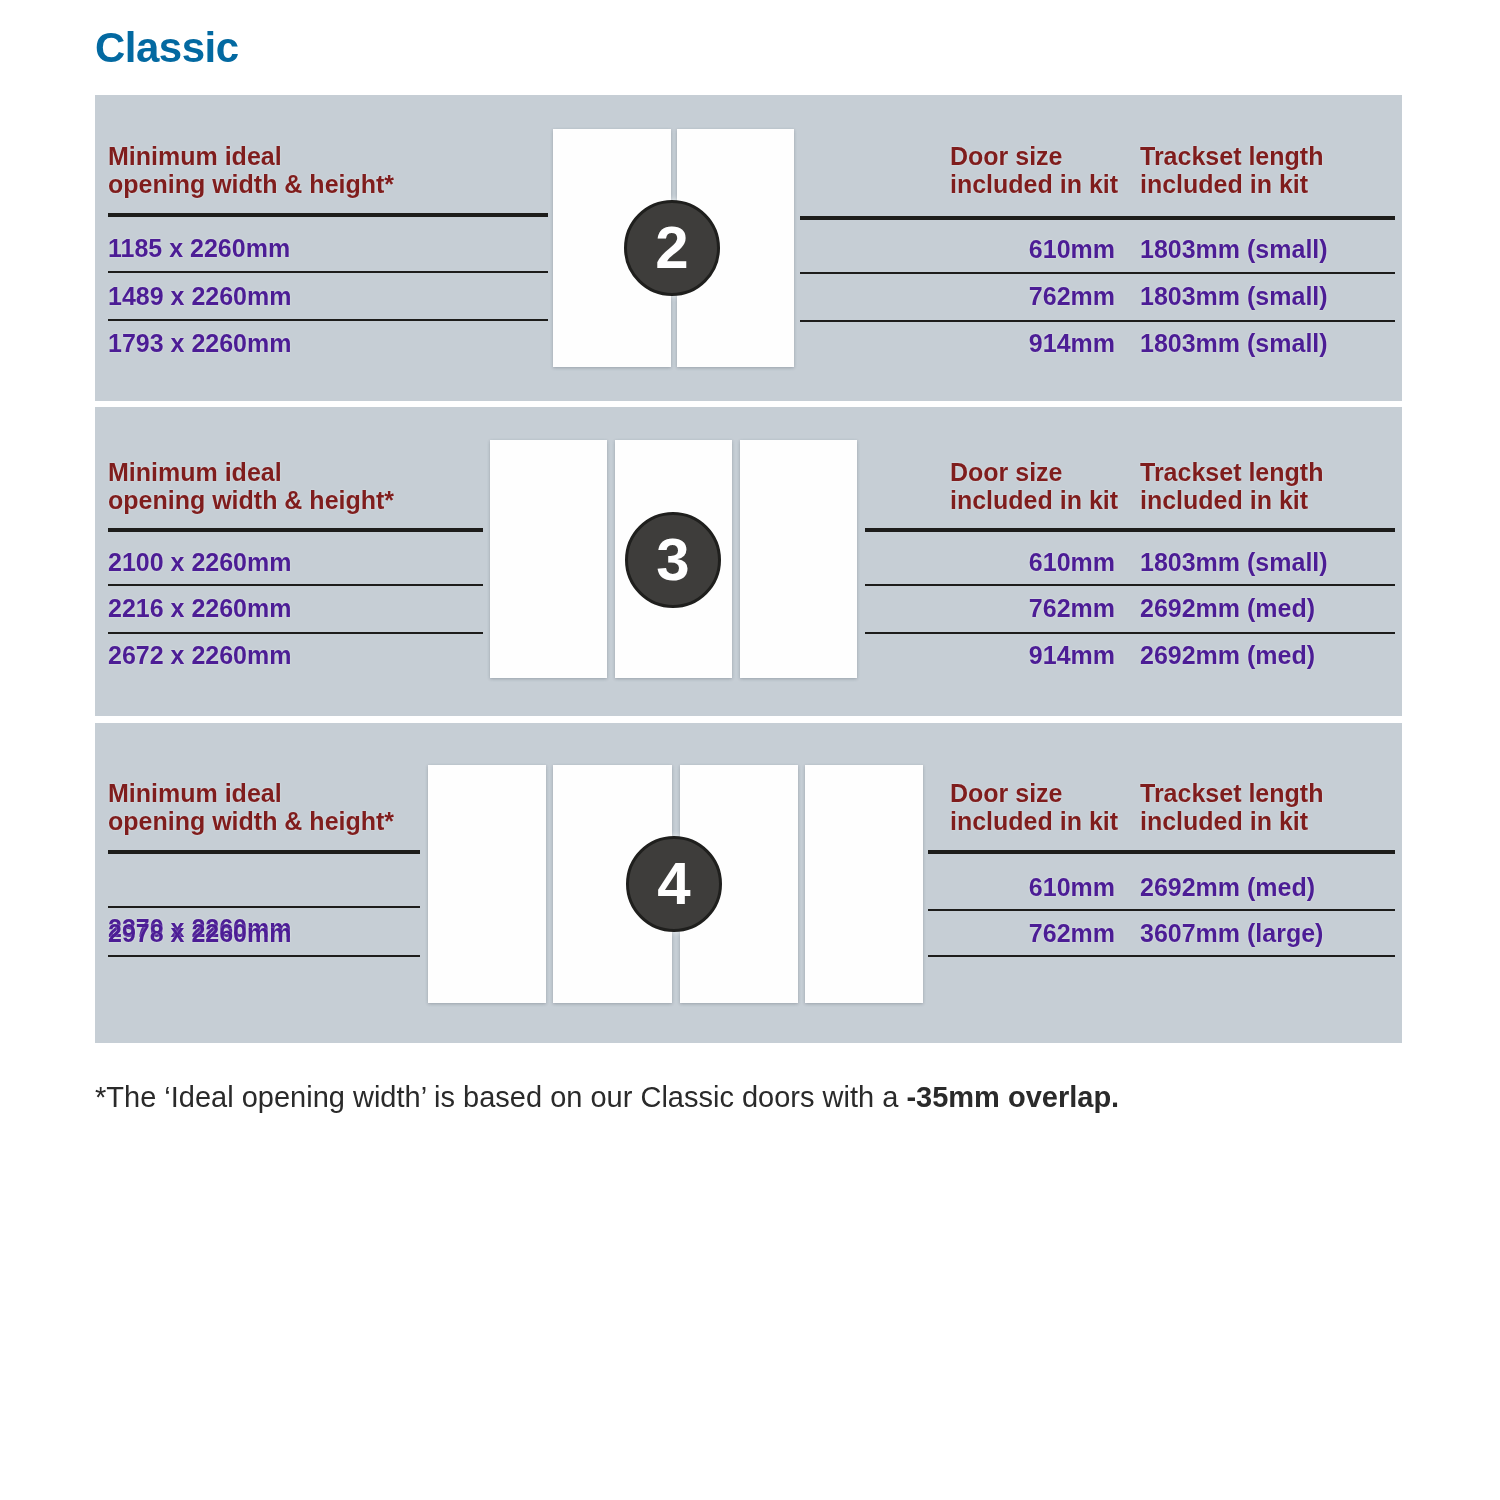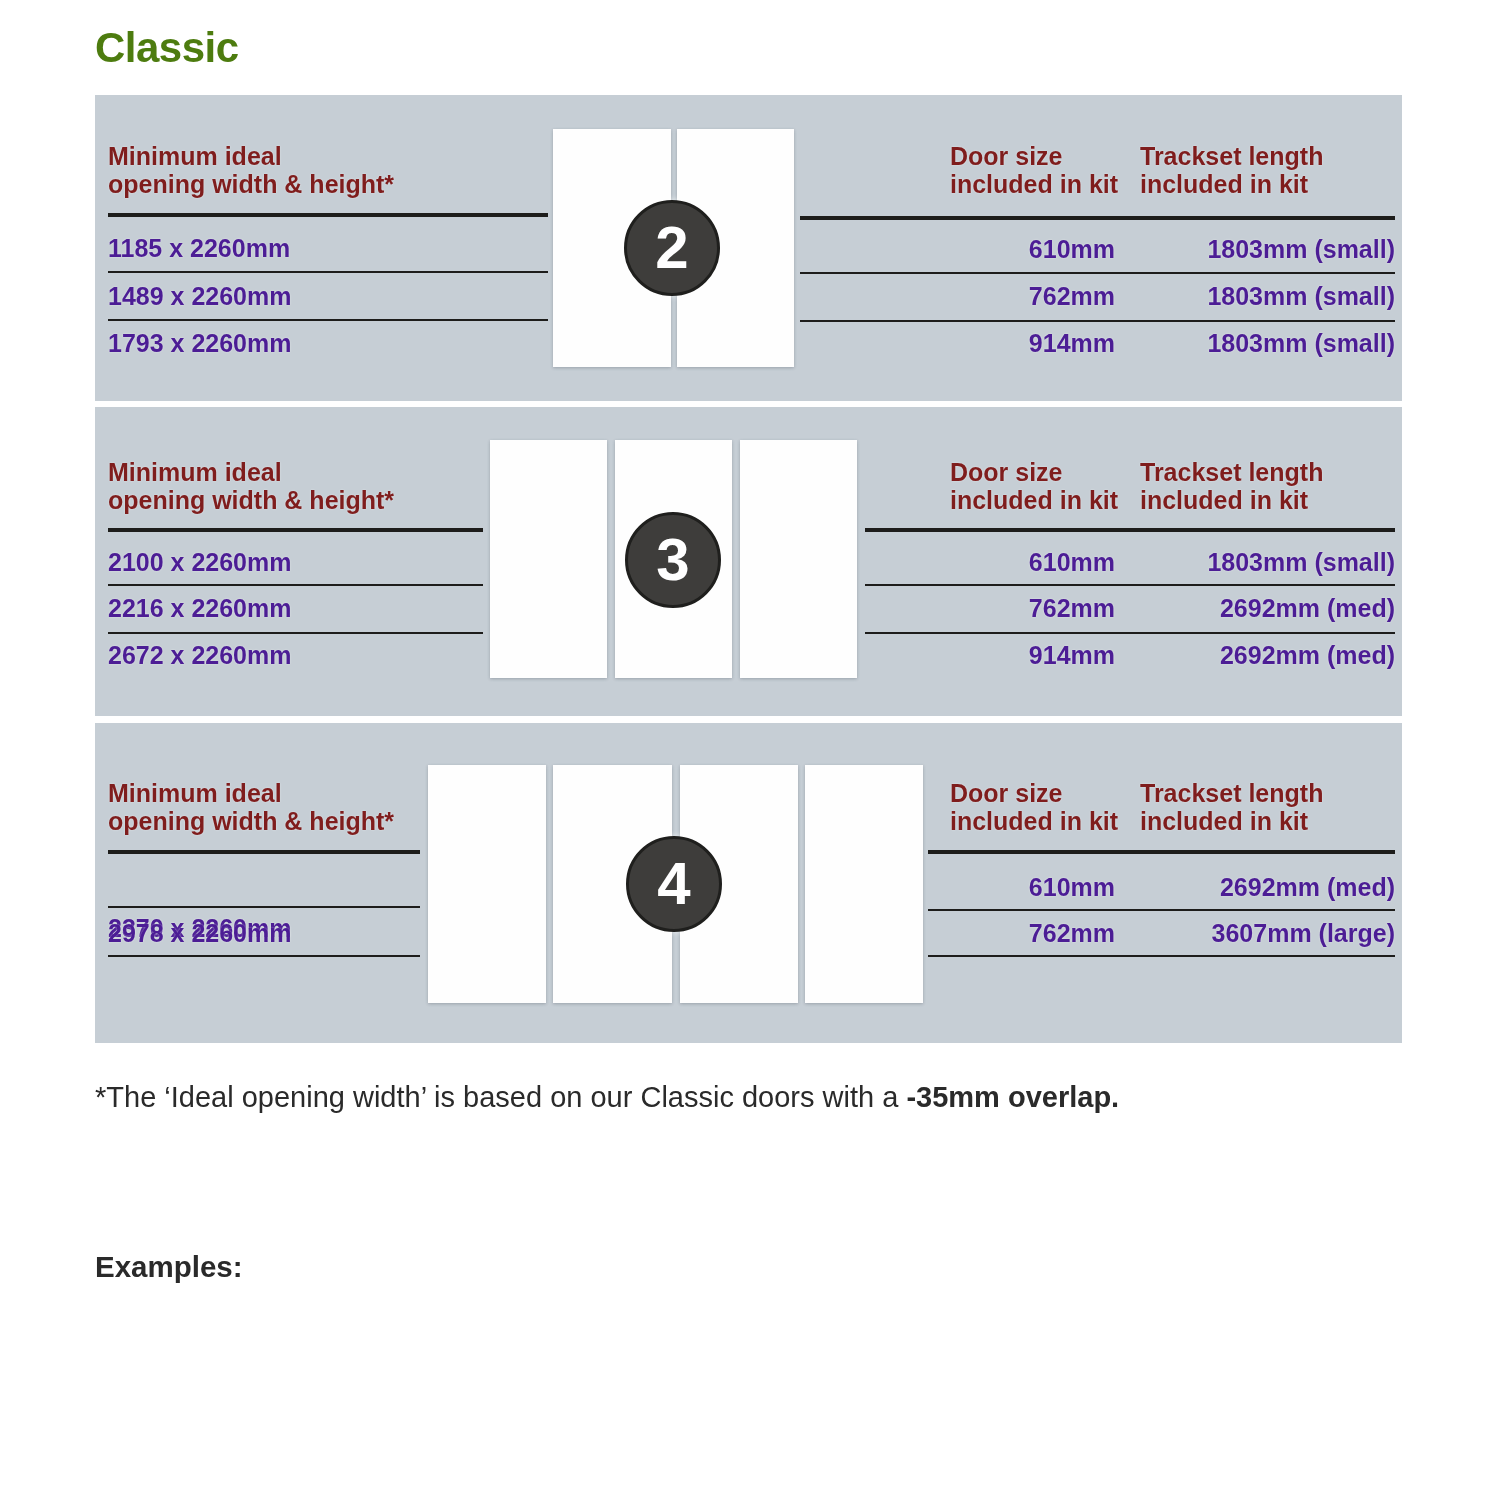--- a/index.html
+++ b/index.html
@@ -4,21 +4,21 @@
 <style>
   * { margin:0; padding:0; box-sizing:border-box; }
   html,body { background:#ffffff; }
   .page {
     position:relative; width:1500px; height:1500px; background:#ffffff;
     font-family:"Liberation Sans","DejaVu Sans",sans-serif; color:#232323;
     overflow:hidden;
   }
   .title {
     position:absolute; left:95px; top:24px;
-    font-size:42px; font-weight:bold; letter-spacing:-0.5px; color:#4d7c0f;
+    font-size:42px; font-weight:bold; letter-spacing:-0.5px; color:#0369a1;
   }
   .panel { position:absolute; left:95px; width:1307px; background:#c6ced5; }
   .panel-1 { top:95px;  height:306px; }
   .panel-2 { top:407px; height:309px; }
   .panel-3 { top:723px; height:320px; }
 
   .th { position:absolute; font-size:25px; font-weight:bold; line-height:28px; color:#7f1d1d;
         text-shadow:0 0 2px rgba(255,255,255,0.55); }
   .cell { position:absolute; height:30px; line-height:30px; font-size:25px; font-weight:bold;
           color:#4c1d95; text-shadow:0 0 2px rgba(255,255,255,0.55); }
@@ -31,21 +31,21 @@
   }
   .badge {
     position:absolute; width:96px; height:96px; border-radius:50%;
     background:#3e3d3b; border:3px solid #1f1f1d;
     display:flex; align-items:center; justify-content:center;
     box-shadow:0 0 6px rgba(255,255,255,0.7);
   }
   .badge span { color:#ffffff; font-size:60px; font-weight:bold; line-height:1; }
 
   .col1-val { text-align:right; width:315px; }
-  .col2-val { text-align:right; width:255px; }
+  .col2-val { text-align:left; width:255px; }
 
   .footnote { position:absolute; left:95px; top:1081px; font-size:29px; color:#2a2a2a; }
   .footnote b { font-weight:bold; }
 
   .examples { position:absolute; left:95px; top:1159px; font-size:29.5px; line-height:43px;
               color:#2a2a2a; white-space:pre-wrap; }
   .examples .ex-head { font-weight:bold; }
   .ex-line { white-space:pre-wrap; }
 </style>
 </head>
@@ -163,21 +163,20 @@
     <div class="cell col2-val" style="left:1045px; top:149px;">2692mm (med)</div>
     <div class="rule-thin" style="left:833px; top:186px; width:467px;"></div>
     <div class="cell col1-val" style="left:705px; top:195px;">762mm</div>
     <div class="cell col2-val" style="left:1045px; top:195px;">3607mm (large)</div>
     <div class="rule-thin" style="left:833px; top:232px; width:467px;"></div>
   </div>
 
   <div class="footnote"><span>*The ‘Ideal opening width’ is based on our Classic doors with a </span><b>-35mm overlap.</b></div>
 
   <div class="examples">
-    <div class="ex-head">Examples:</div>
     
     
     
     
     
   </div>
 
 </div>
 
 </body></html>

